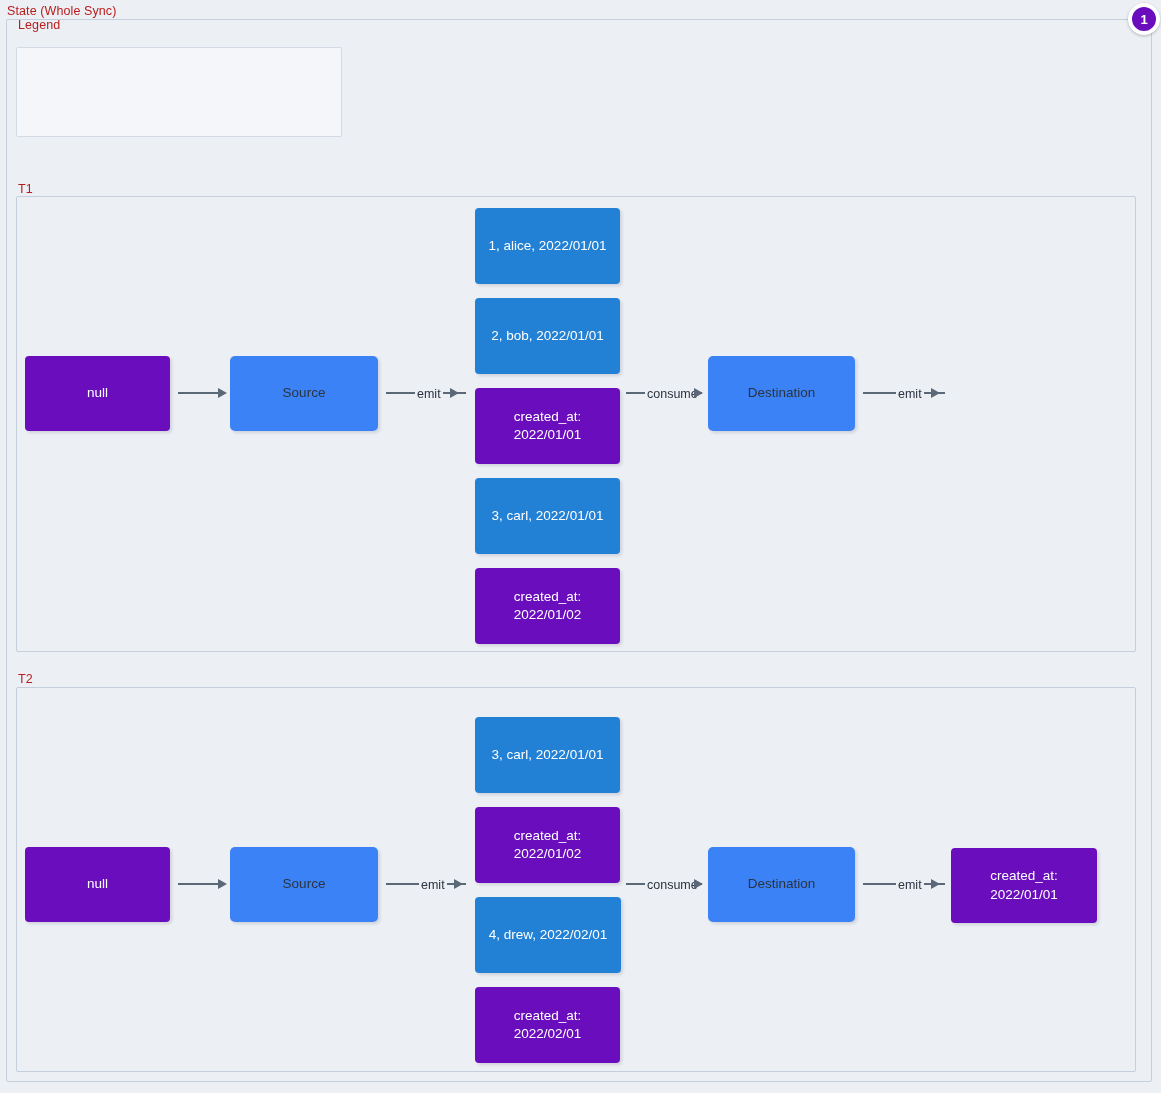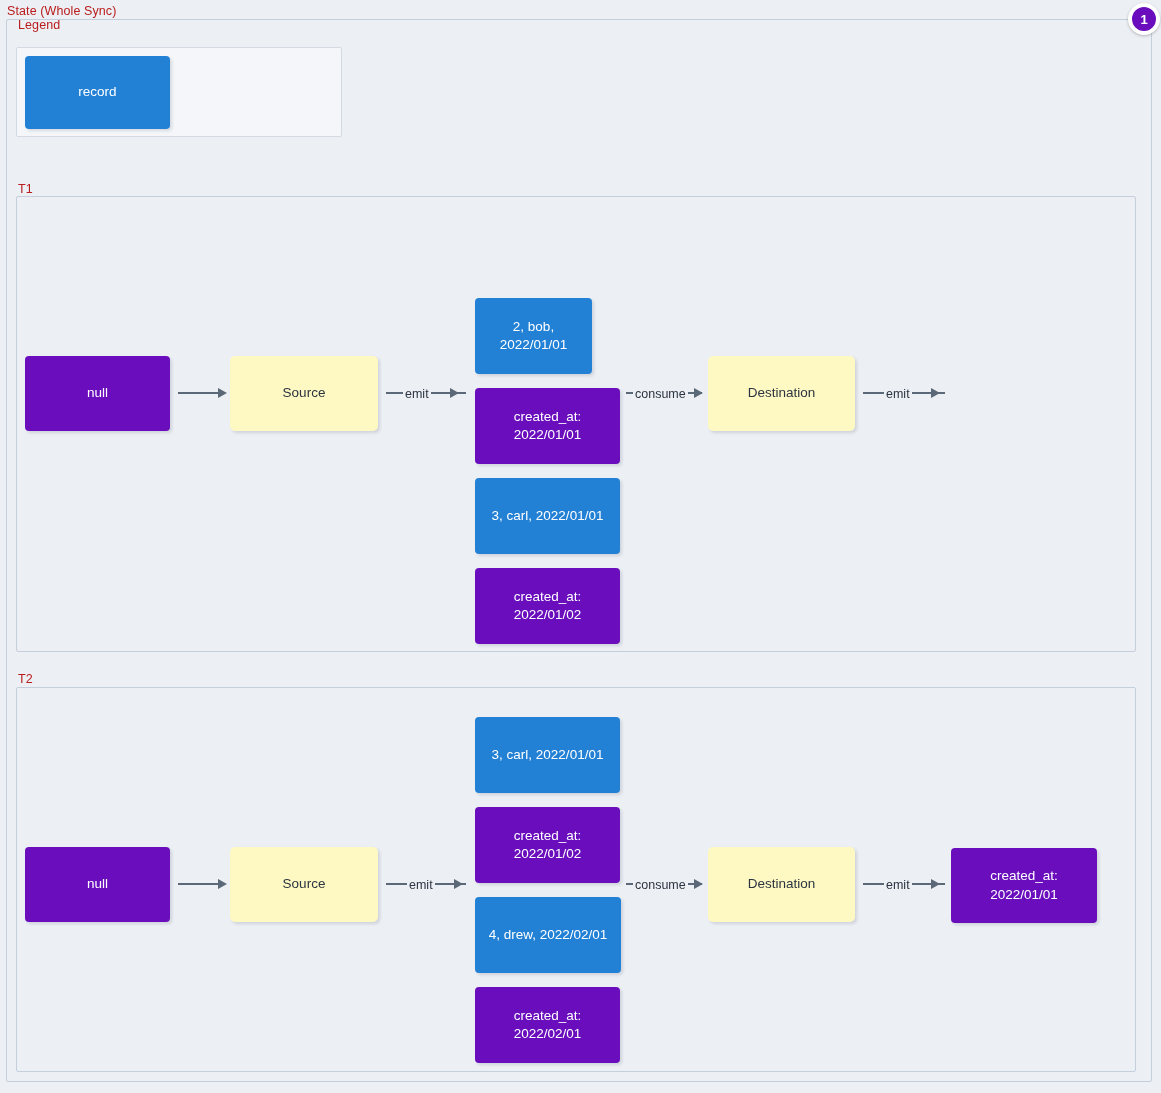--- a/index.html
+++ b/index.html
@@ -41,21 +41,21 @@
     text-align: center;
     border-radius: 4px;
     font-size: 13.5px;
     line-height: 1.35;
     box-shadow: 2px 2px 3px rgba(80,90,110,.18);
     padding: 2px 6px;
     white-space: pre-line;
   }
   .node.record { background: #2280d5; color: #ffffff; }
   .node.state  { background: #6a0dbd; color: #ffffff; }
-  .node.plain  { background: #fef9c3; color: #2b3440; border-radius: 5px; }
+  .node.plain  { background: #3b82f6; color: #2b3440; border-radius: 5px; }
 
   
   .legend-box {
     position: absolute;
     border: 1px solid #d3dae3;
     background: #f4f6f9;
     border-radius: 2px;
   }
 
   
@@ -68,20 +68,21 @@
     border-left: 9px solid #5a6877;
   }
   .edge-label {
     position: absolute;
     font-size: 12.5px;
     color: #2b3440;
     background: #eceff4;
     line-height: 1;
     padding: 1px 2px;
     white-space: nowrap;
+    margin-left: 12px;
   }
 
   
   .badge {
     position: absolute;
     width: 32px; height: 32px;
     border-radius: 50%;
     background: #6a0dbd;
     color: #fff;
     display: flex;
@@ -96,32 +97,32 @@
 </head>
 <body>
 
 <div id="page">
 
   <div class="group-label" style="left:7px; top:5px;">State (Whole Sync)</div>
   <div class="group" style="left:6px; top:19px; width:1146px; height:1063px;"></div>
 
   <div class="group-label" style="left:18px; top:19px;">Legend</div>
   <div class="legend-box" style="left:16px; top:47px; width:326px; height:90px;"></div>
-  <div class="node record" style="left:25px; top:56px; width:145px; height:73px;">record</div>
 
   <div class="group-label" style="left:18px; top:183px;">T1</div>
   <div class="group" style="left:16px; top:196px; width:1120px; height:456px;"></div>
 
   <div class="node state" style="left:25px; top:356px; width:145px; height:75px;">null</div>
 
   <div class="node plain" style="left:230px; top:356px; width:148px; height:75px;">Source</div>
 
   <div class="node plain" style="left:708px; top:356px; width:147px; height:75px;">Destination</div>
 
-  <div class="node record" style="left:475px; top:298px; width:117px; height:76px;">2, bob, 2022/01/01</div>
+  <div class="node record" style="left:475px; top:208px; width:145px; height:76px;">1, alice, 2022/01/01</div>
+  <div class="node record" style="left:475px; top:298px; width:145px; height:76px;">2, bob, 2022/01/01</div>
   <div class="node state" style="left:475px; top:388px; width:145px; height:76px;">created_at:
 2022/01/01</div>
   <div class="node record" style="left:475px; top:478px; width:145px; height:76px;">3, carl, 2022/01/01</div>
   <div class="node state" style="left:475px; top:568px; width:145px; height:76px;">created_at:
 2022/01/02</div>
 
   <div class="edge" style="left:178px; top:392px; width:44px;"></div>
   <div class="arrowhead" style="left:218px; top:388px;"></div>
 
   <div class="edge" style="left:386px; top:392px; width:80px;"></div>

